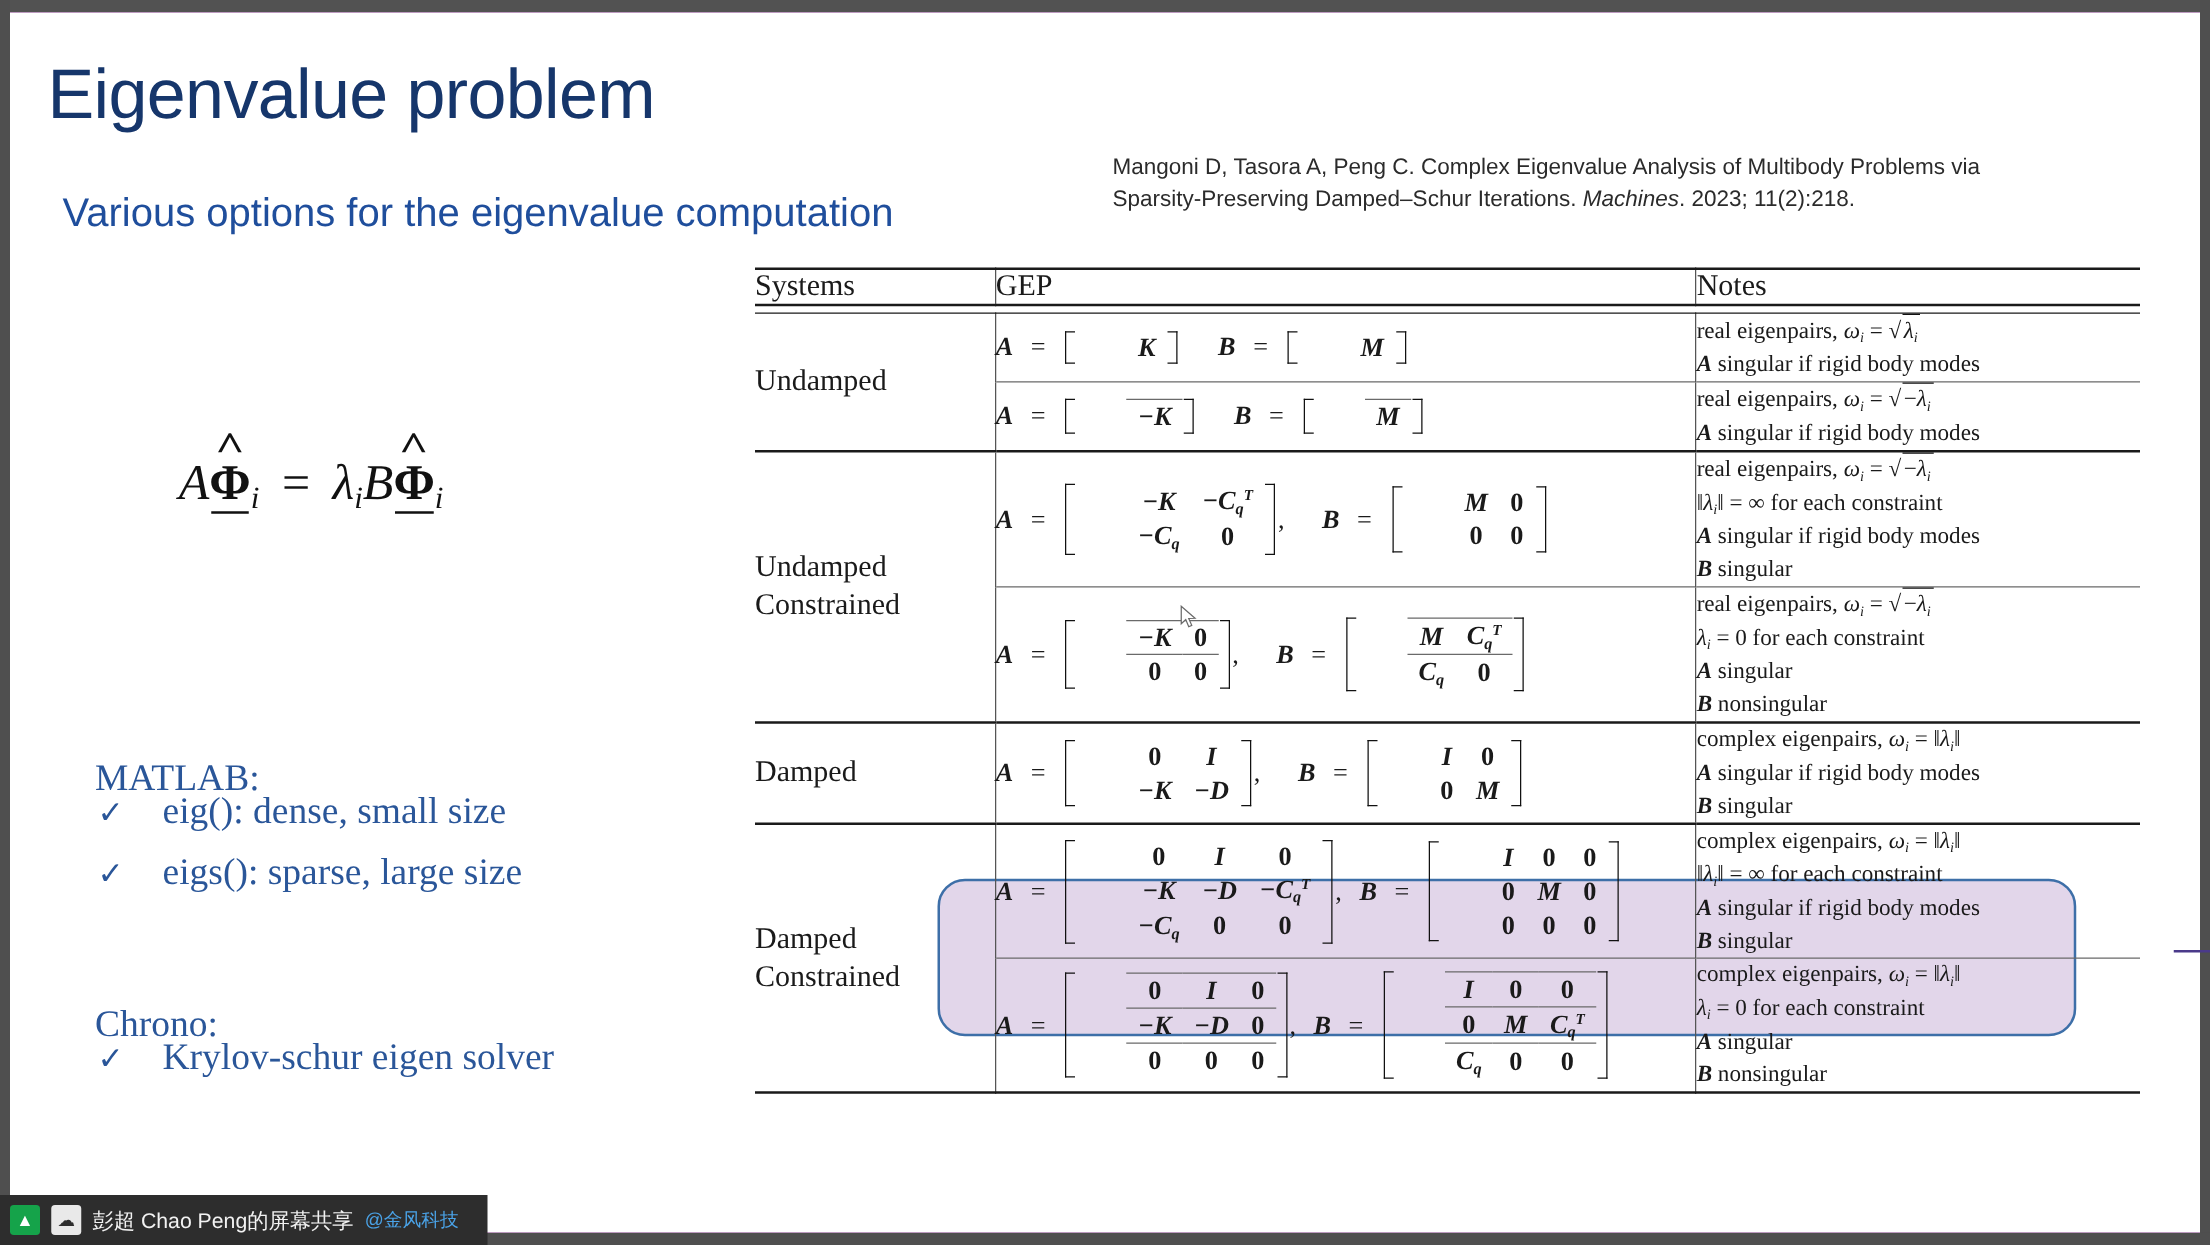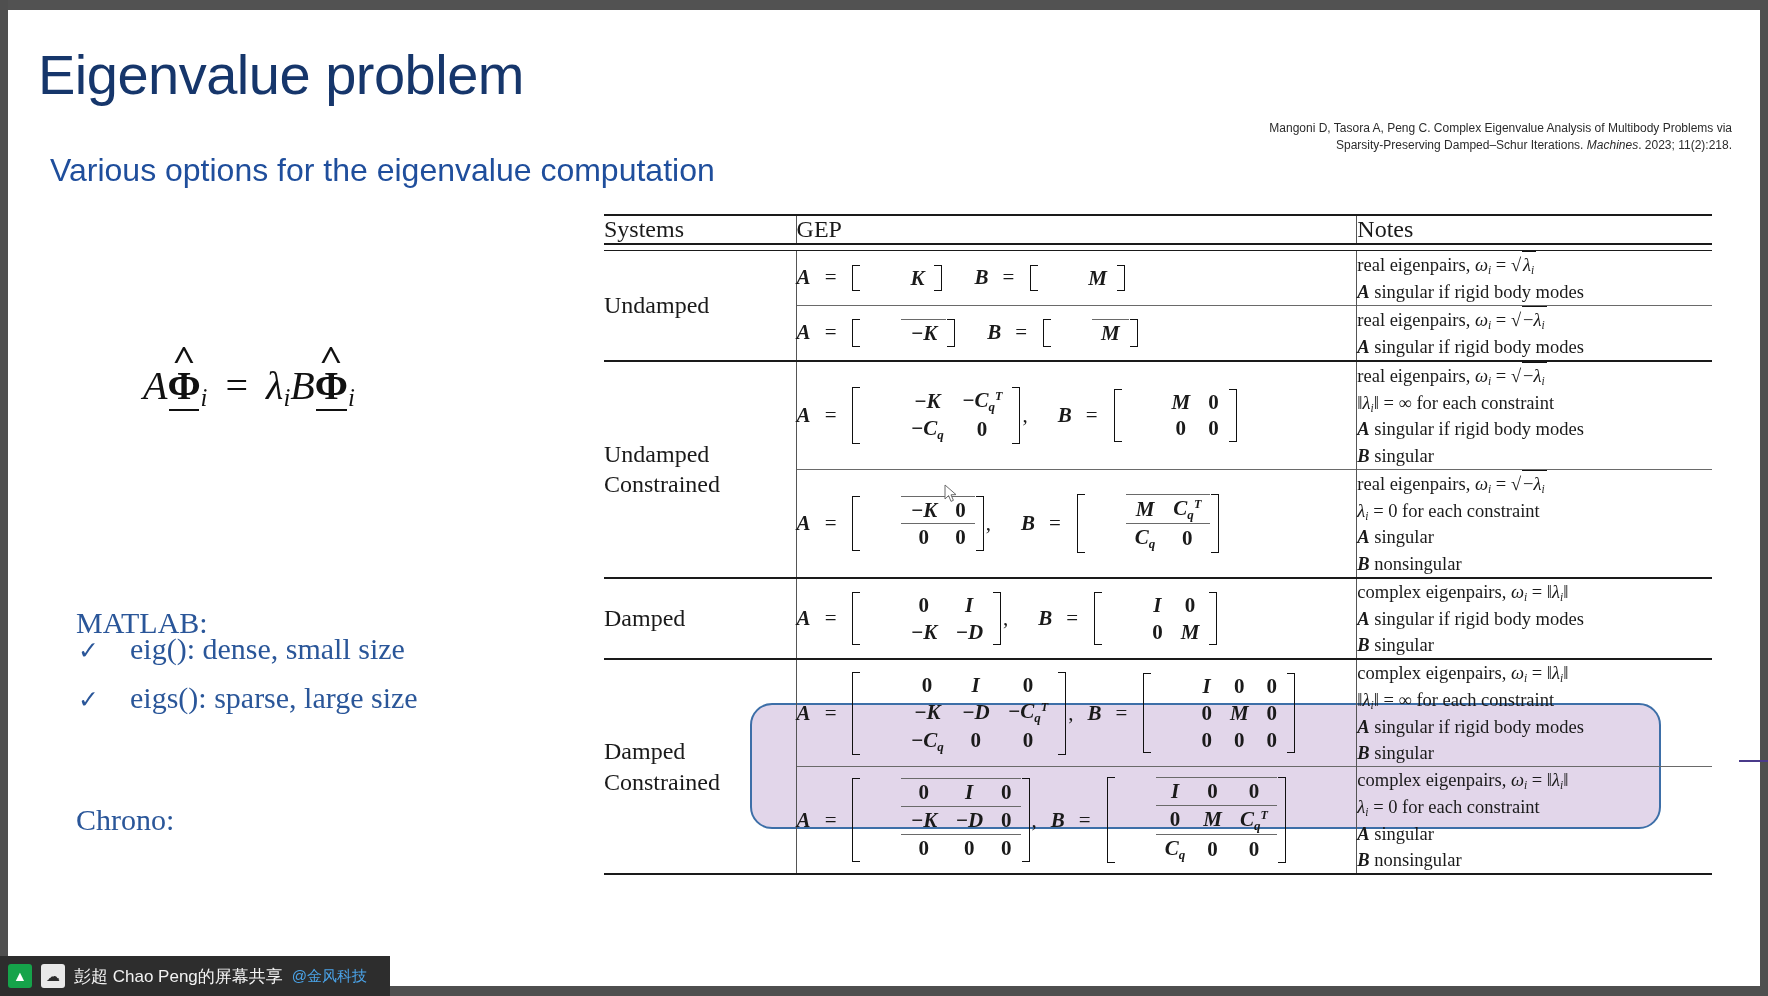--- a/index.html
+++ b/index.html
@@ -59,25 +59,25 @@
     font-family: "Liberation Sans", sans-serif;
     font-size: 32px;
     font-weight: 400;
     color: #1f4e9c;
     white-space: nowrap;
   }
 
   
   .citation {
     position: absolute;
-    left: 934px; top: 110px;
+    left: 882px; top: 110px;
     width: 790px;
-    text-align: right;
+    text-align: left;
     font-family: "Liberation Sans", sans-serif;
-    font-size: 12px;
+    font-size: 18px;
     line-height: 1.45;
     color: #2b2b2b;
   }
   .citation i { font-style: italic; }
 
   
   .main-eq {
     position: absolute;
     left: 135px; top: 352px;
     font-size: 40px;
@@ -320,20 +320,23 @@
 
     <div class="block-label" style="left:68px; top:574px;">MATLAB:</div>
     <div class="bullet" style="left:70px; top:622px;">
       <span class="tick">✓</span><span>eig(): dense, small size</span>
     </div>
     <div class="bullet" style="left:70px; top:671px;">
       <span class="tick">✓</span><span>eigs(): sparse, large size</span>
     </div>
 
     <div class="block-label" style="left:68px; top:771px;">Chrono:</div>
+    <div class="bullet" style="left:70px; top:819px;">
+      <span class="tick">✓</span><span>Krylov-schur eigen solver</span>
+    </div>
 
     <div class="tbl-wrap">
 
       <div class="hl-box"></div>
       <div class="hl-underline"></div>
 
       <table class="gep">
 
         <tbody>
             <tr class="hdr-row rule-top">

